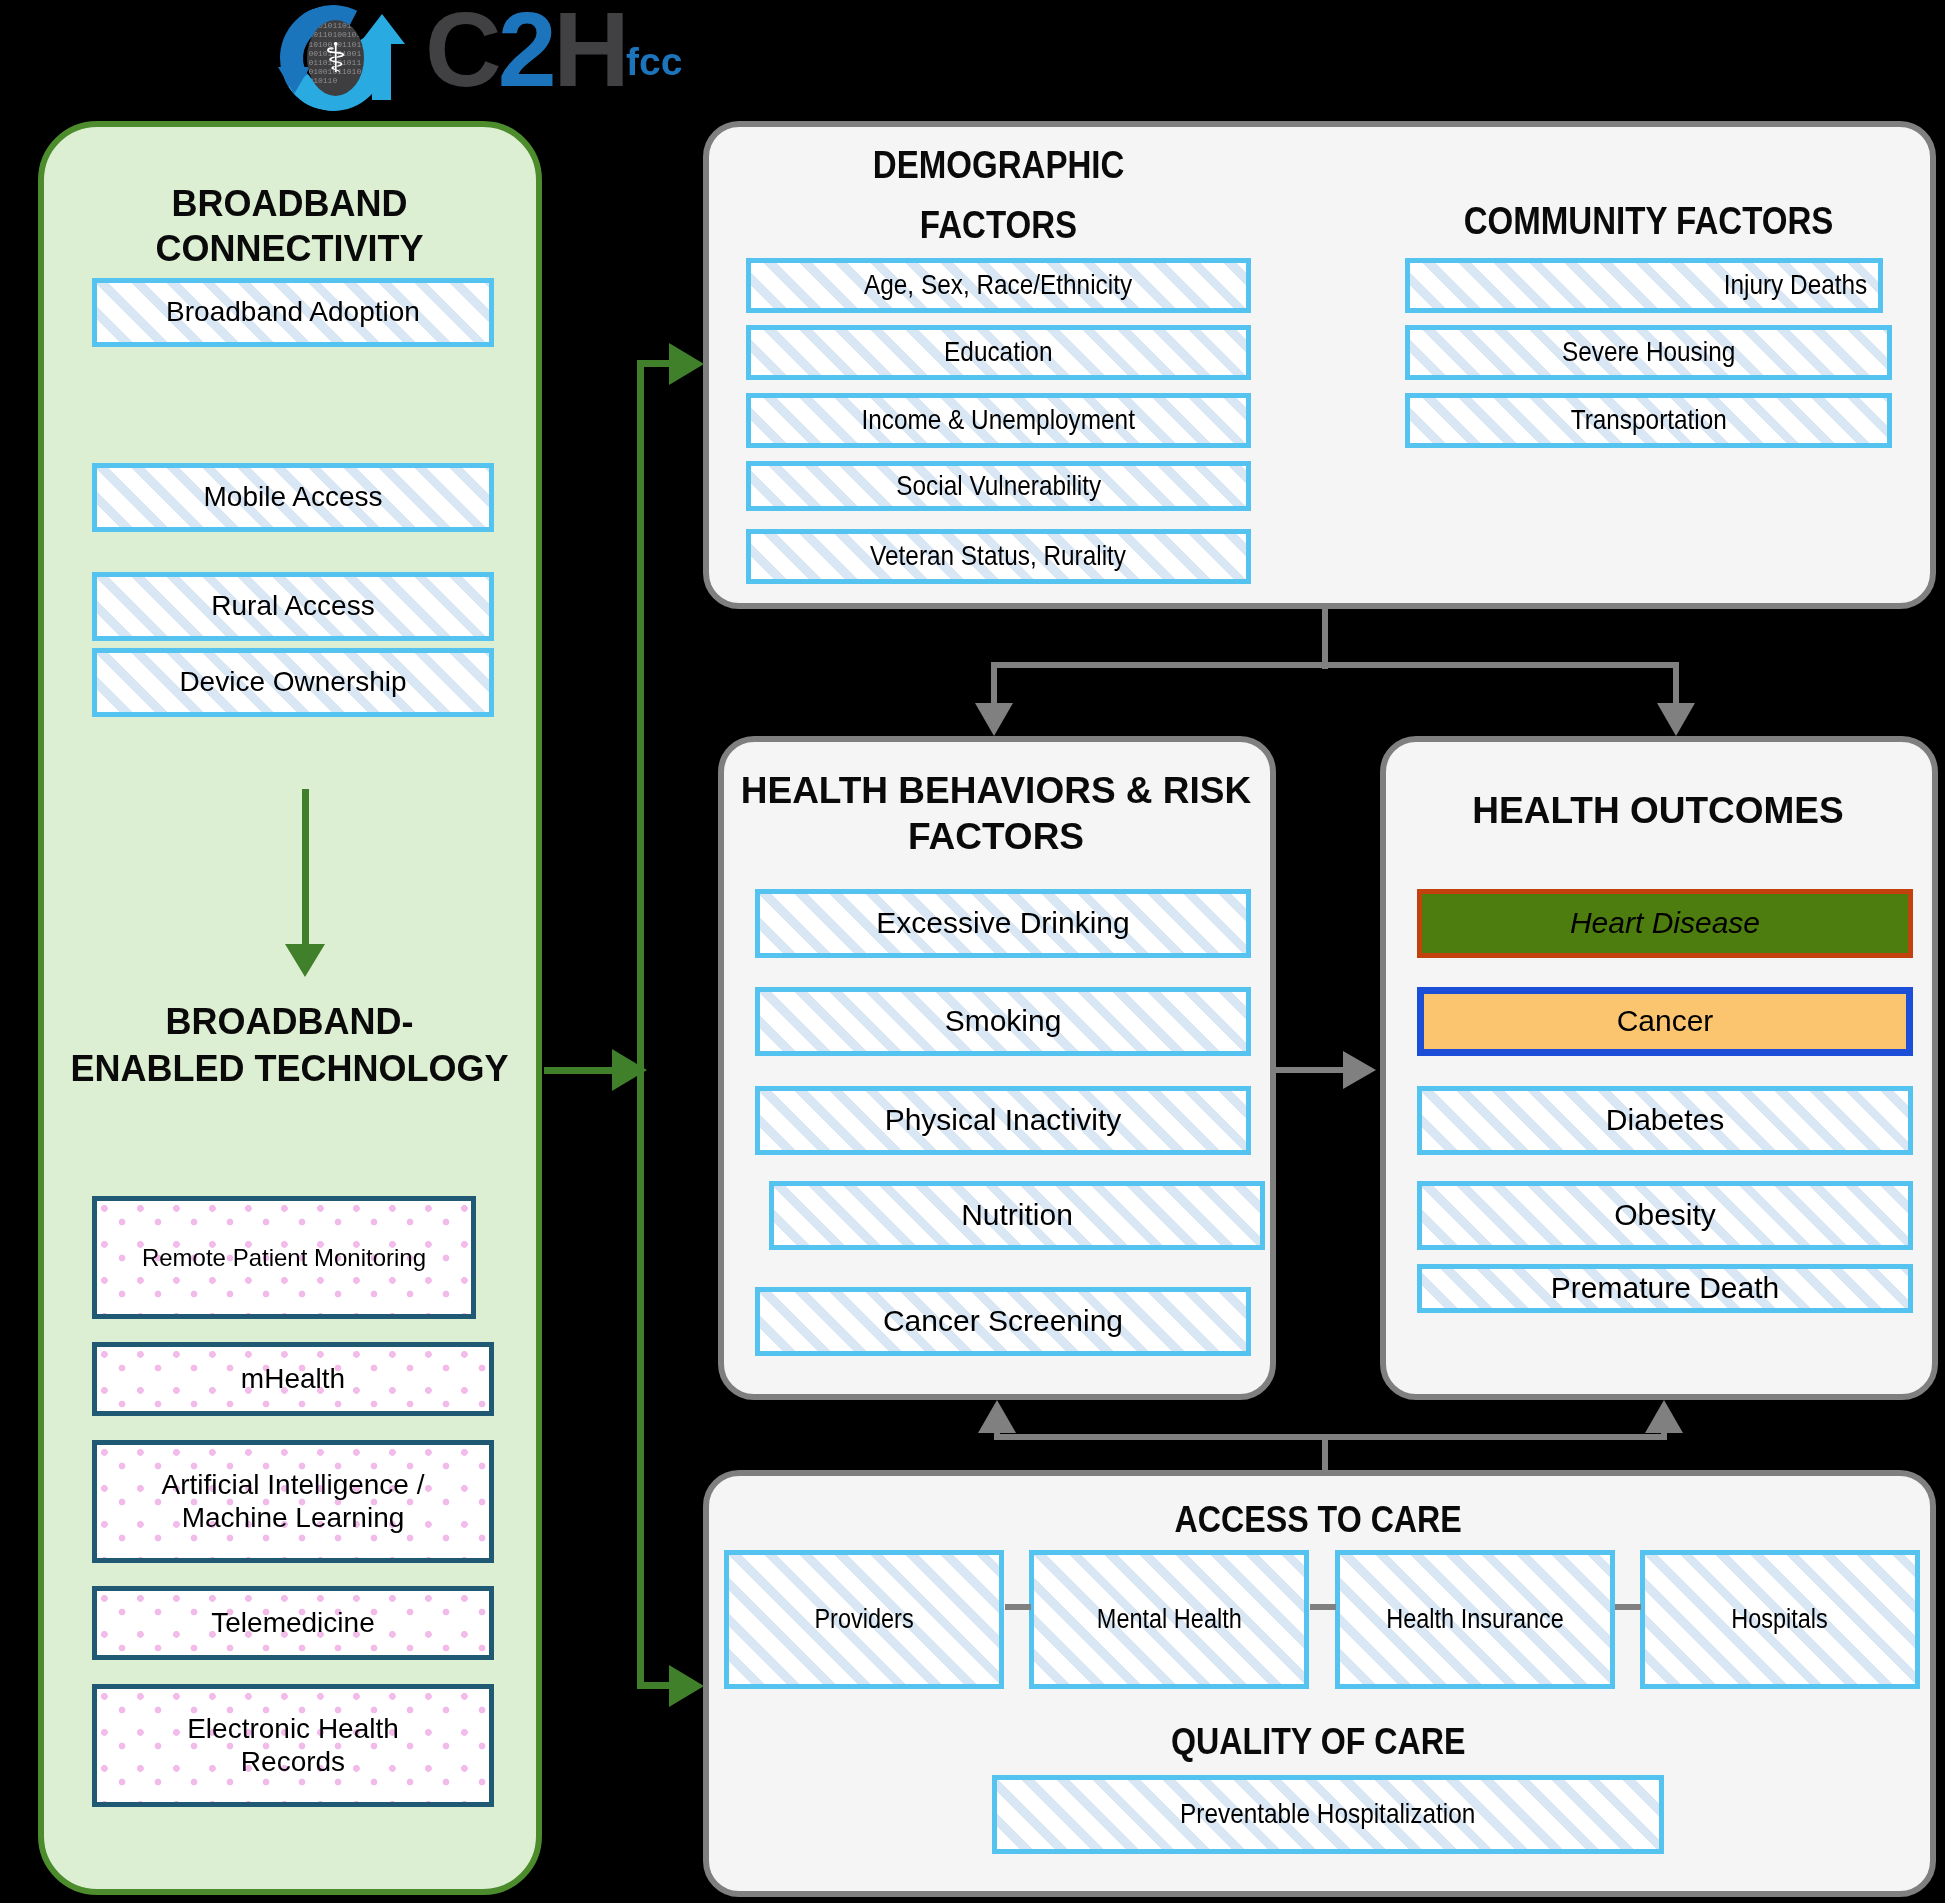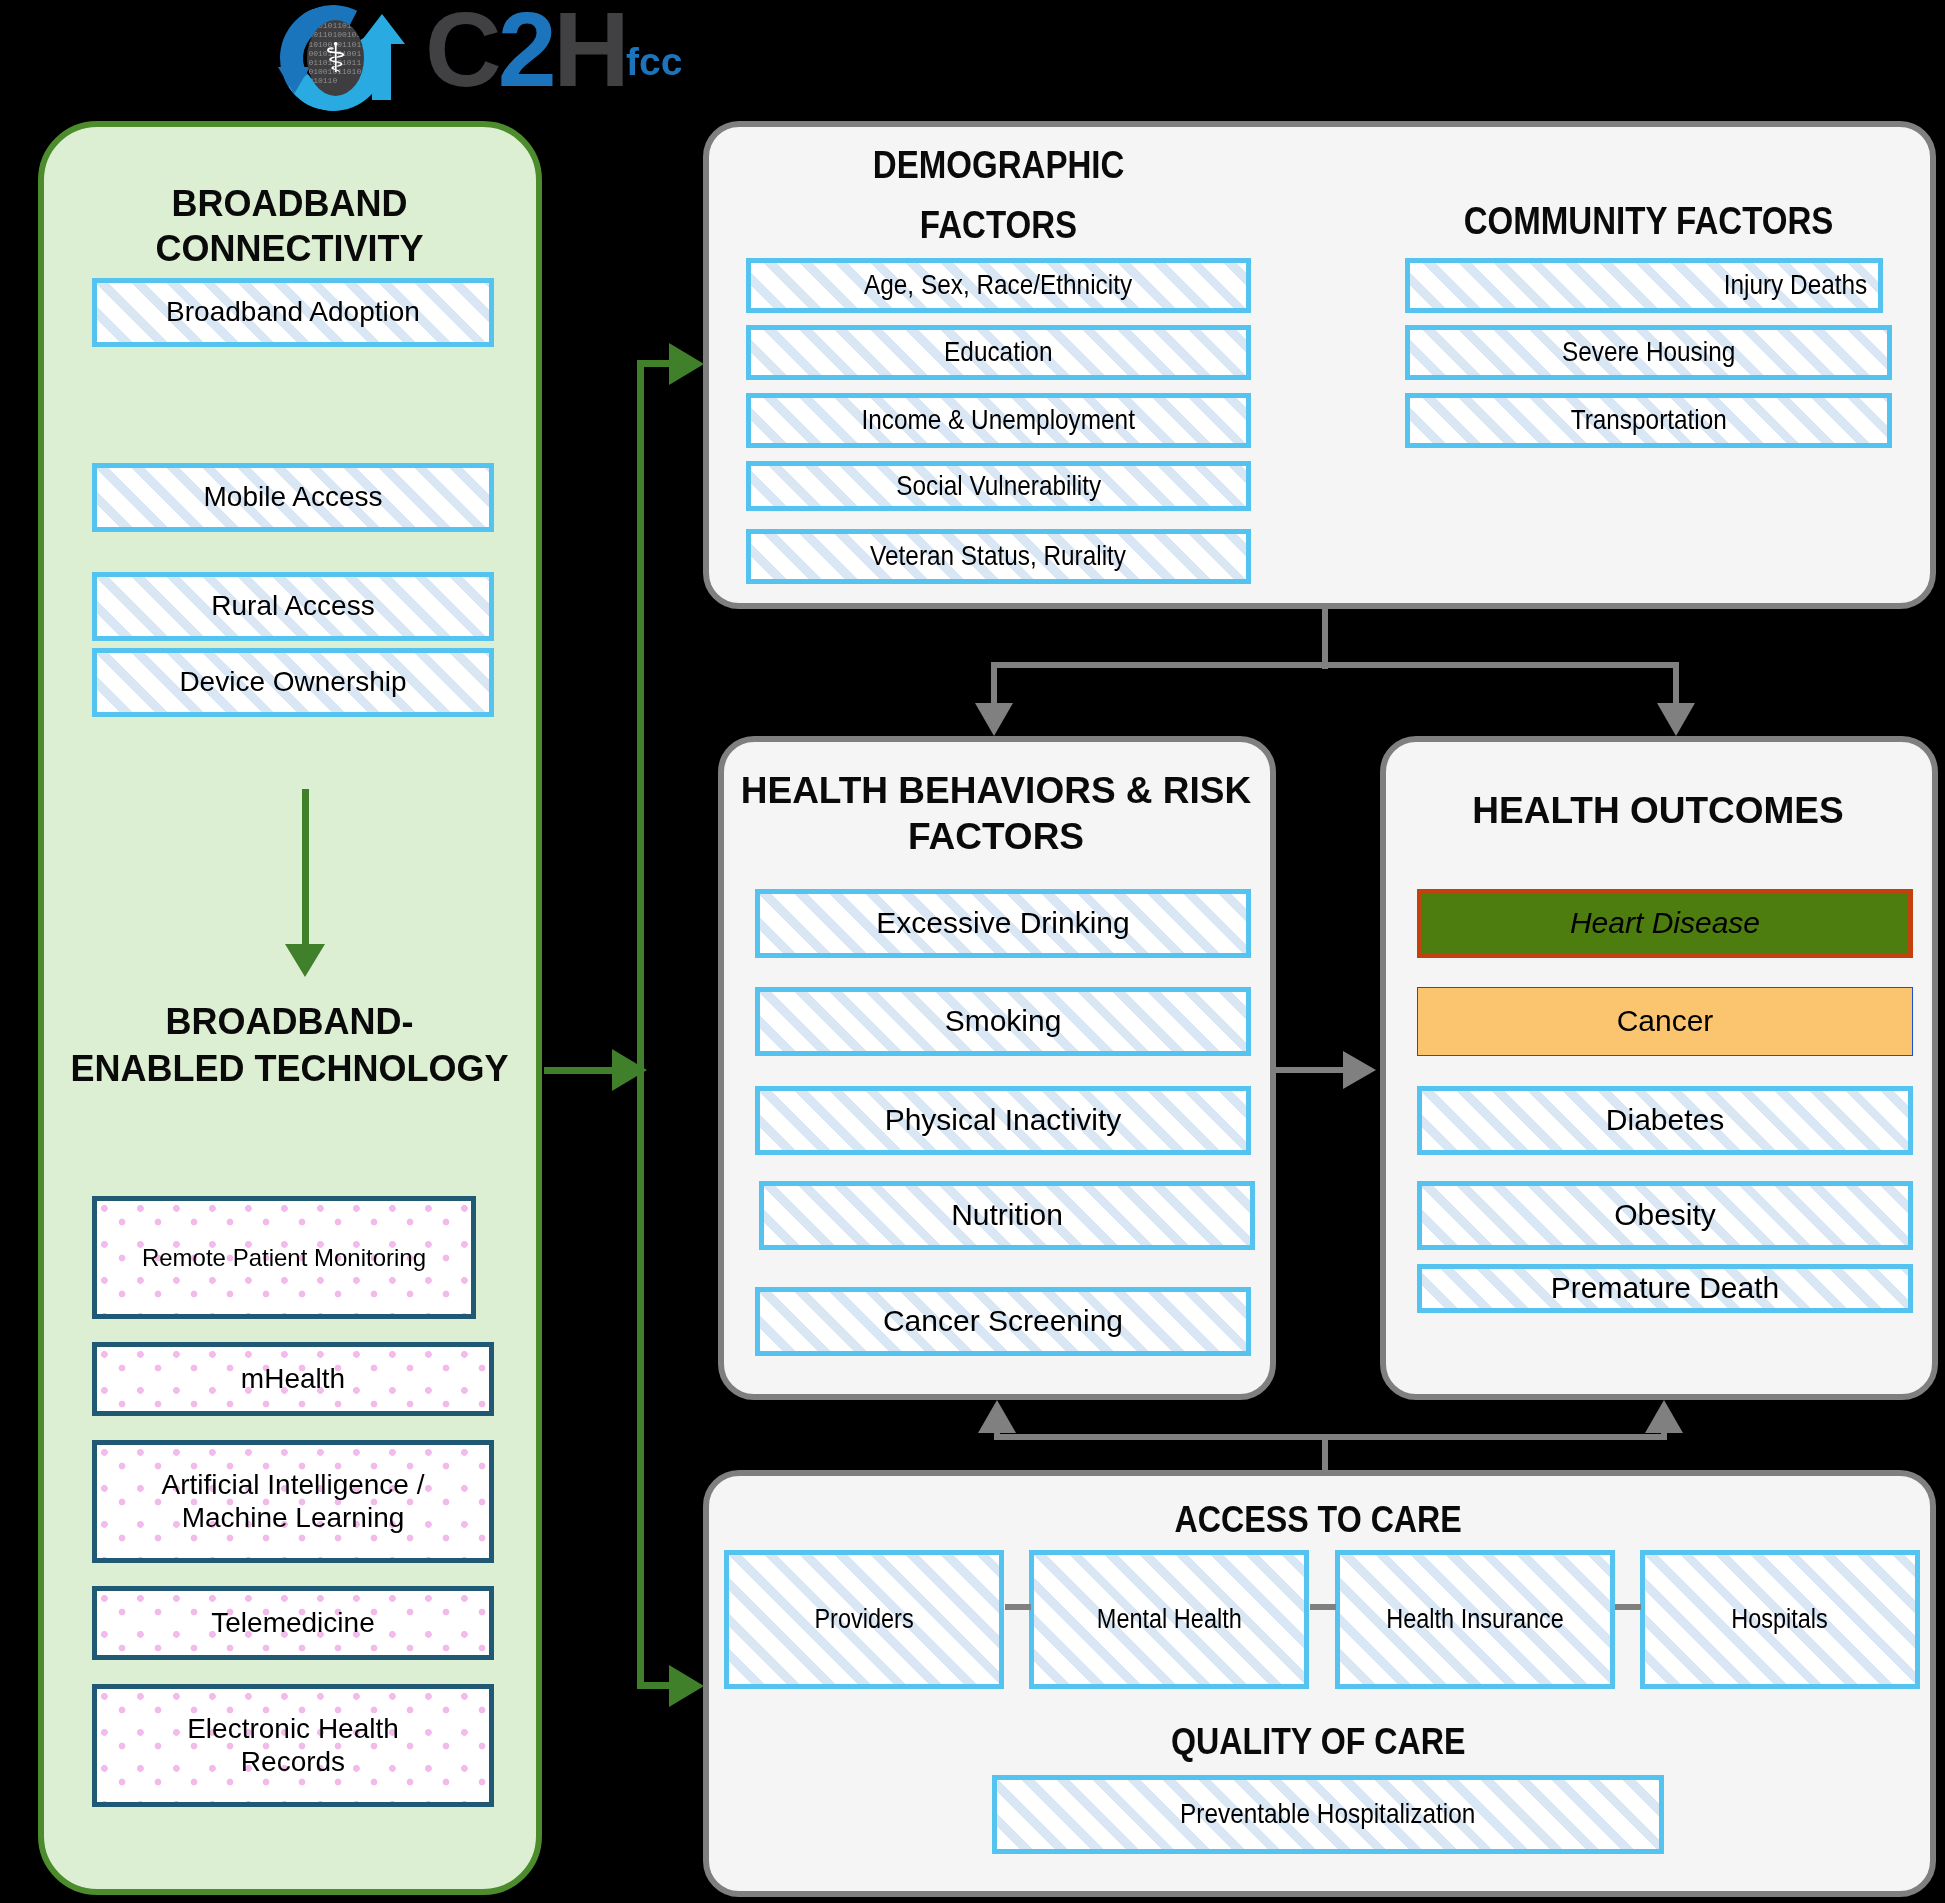--- a/index.html
+++ b/index.html
@@ -42,21 +42,21 @@
   .item{position:absolute;display:flex;align-items:center;justify-content:center;text-align:center;
         box-sizing:border-box;line-height:1.15;}
   .hatch{background:repeating-linear-gradient(45deg,#ffffff 0 16px,#D9E7F5 16px 25px);
          border:5px solid #55C3F0;}
   .tech{background-color:#ffffff;
         background-image:radial-gradient(circle at 7.4px 7.4px,#F2BBE9 3.1px,transparent 3.7px),
                          radial-gradient(circle at 25px 21px,#F2BBE9 3.1px,transparent 3.7px);
         background-size:36px 36px;
         border:5.5px solid #1F5974;}
   .orange-solid{background:#4d7c0f;border:5px solid #c2410c;font-style:italic;}
-  .orange-light{background:#FBC46F;border:1px solid #1d4ed8;text-align:right;}
+  .orange-light{background:#FBC46F;border:7px solid #1d4ed8;text-align:right;}
   .scalex{display:inline-block;transform:scaleX(0.87);white-space:nowrap;}
 
   
   .line{position:absolute;}
   .green-l{background:#41802A;}
   .gray-l{background:#808080;}
   .ah{position:absolute;width:0;height:0;}
   .ah-right-green{border-left:35px solid #41802A;border-top:21px solid transparent;border-bottom:21px solid transparent;}
   .ah-down-green{border-top:33px solid #41802A;border-left:20.3px solid transparent;border-right:20.3px solid transparent;}
   .ah-right-gray{border-left:33px solid #808080;border-top:19px solid transparent;border-bottom:19px solid transparent;}
@@ -170,21 +170,21 @@
     </div>
     <div class="item hatch" style="left:31px;top:147px;width:496px;height:69px;font-size:30px;">
         <span>Excessive Drinking</span>
       </div>
     <div class="item hatch" style="left:31px;top:245px;width:496px;height:69px;font-size:30px;">
         <span>Smoking</span>
       </div>
     <div class="item hatch" style="left:31px;top:344px;width:496px;height:69px;font-size:30px;">
         <span>Physical Inactivity</span>
       </div>
-    <div class="item hatch" style="left:35px;top:439px;width:496px;height:69px;font-size:30px;">
+    <div class="item hatch" style="left:45px;top:439px;width:496px;height:69px;font-size:30px;">
         <span>Nutrition</span>
       </div>
     <div class="item hatch" style="left:31px;top:545px;width:496px;height:69px;font-size:30px;">
         <span>Cancer Screening</span>
       </div>
   </div>
 
   <div class="gray-box box-outcomes">
     <div class="sec-title" style="left:0;top:48px;width:544px;font-size:37px;">HEALTH OUTCOMES</div>
     <div class="item orange-solid" style="left:31px;top:147px;width:496px;height:69px;font-size:30px;">

